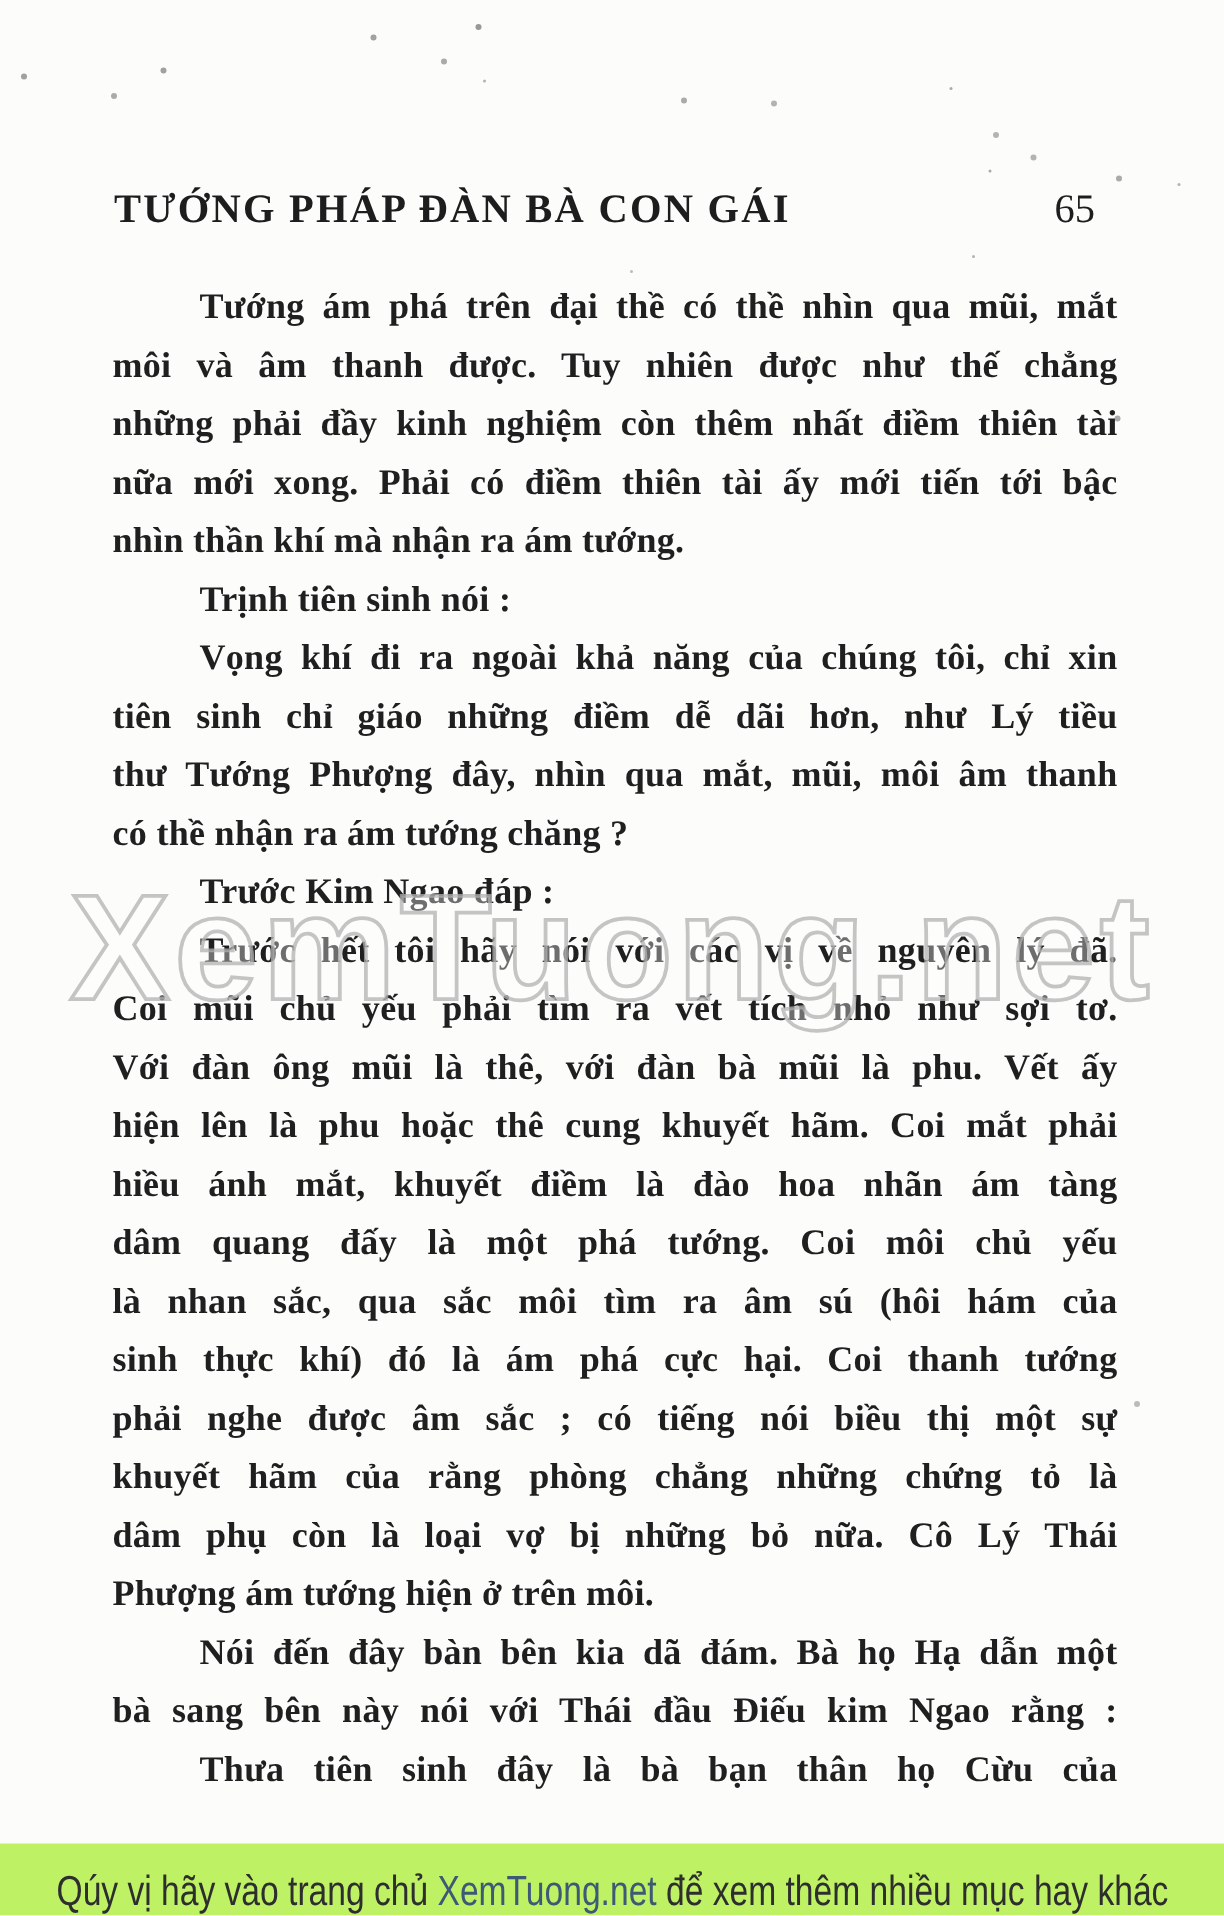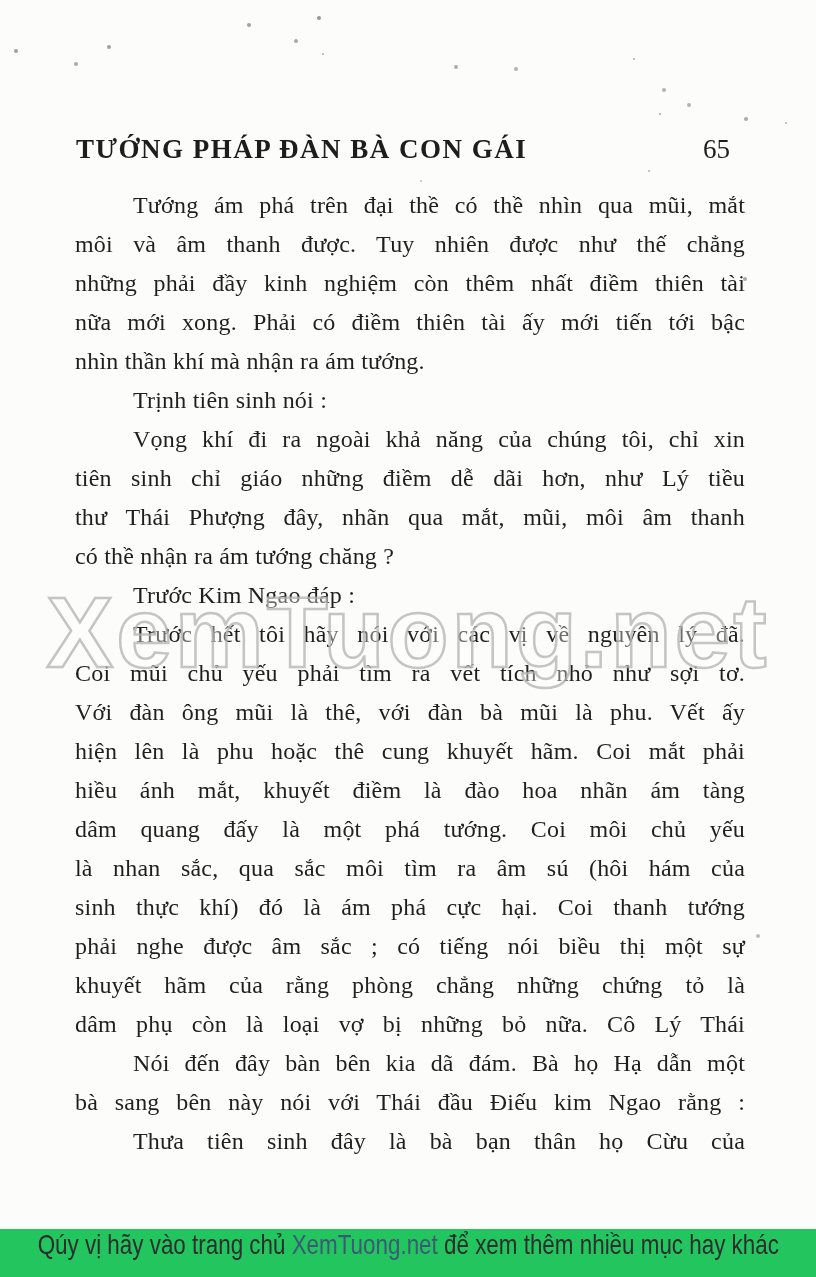--- a/index.html
+++ b/index.html
@@ -36,34 +36,34 @@
       745px 118px 0 1px rgba(70,70,70,.45),
       785px 122px 0 0 rgba(70,70,70,.4),
       744px 278px 0 1px rgba(70,70,70,.45),
       648px 170px 0 0 rgba(70,70,70,.4),
       420px 180px 0 0 rgba(70,70,70,.35),
       757px 935px 0 1px rgba(70,70,70,.35),
       8px 1245px 0 1px rgba(70,70,70,.4);
   }
   .header {
     position: absolute;
-    top: 134px; left: 76px; width: 654px;
+    top: 124px; left: 76px; width: 654px;
     display: flex; justify-content: space-between; align-items: flex-start;
     color: #1d1d1d;
   }
   .header .title {
     font-size: 27px; font-weight: 700; letter-spacing: 1.5px;
   }
   .header .pagenum {
     font-size: 27px; font-weight: 400;
   }
   .body-text {
     position: absolute;
     top: 186px; left: 75px; width: 670px;
-    font-size: 24px; line-height: 39px; font-weight: 400;
+    font-size: 24px; line-height: 39px; font-weight: 700;
     color: #1f1f1f;
     letter-spacing: 0.2px;
   }
   .line {
     text-align: justify;
     text-align-last: justify;
     white-space: normal;
   }
   .line.last { text-align-last: left; }
   .line.indent { padding-left: 58px; }
@@ -74,22 +74,22 @@
     font-family: "Liberation Sans", sans-serif;
     font-size: 100px; font-weight: 700; letter-spacing: 3px;
     color: rgba(255,255,255,0.35);
     -webkit-text-stroke: 2.5px rgba(178,178,178,0.75);
     pointer-events: none;
     user-select: none;
   }
   .footer {
     position: absolute;
     bottom: 0; left: 0; width: 816px; height: 48px;
-    background: #22c55e;
-    display: flex; align-items: flex-start; justify-content: center;
+    background: #bef264;
+    display: flex; align-items: flex-end; justify-content: center;
   }
   .footer-inner {
     white-space: nowrap;
     font-family: "Liberation Sans", sans-serif;
     font-size: 28px; font-weight: 400;
     color: #2e2e2e;
     transform: scaleX(0.80);
     transform-origin: center;
   }
   .footer-link { color: #3d5a75; }
@@ -108,34 +108,35 @@
 
   <div class="body-text" id="body-text">
       <div class="line indent">Tướng ám phá trên đại thề có thề nhìn qua mũi, mắt</div>
       <div class="line">môi và âm thanh được. Tuy nhiên được như thế chẳng</div>
       <div class="line">những phải đầy kinh nghiệm còn thêm nhất điềm thiên tài</div>
       <div class="line">nữa mới xong. Phải có điềm thiên tài ấy mới tiến tới bậc</div>
       <div class="line last">nhìn thần khí mà nhận ra ám tướng.</div>
       <div class="line indent last">Trịnh tiên sinh nói :</div>
       <div class="line indent">Vọng khí đi ra ngoài khả năng của chúng tôi, chỉ xin</div>
       <div class="line">tiên sinh chỉ giáo những điềm dễ dãi hơn,  như Lý tiều</div>
-      <div class="line">thư Thái Phượng đây, nhãn qua mắt, mũi, môi âm  thanh</div>
+      <div class="line">thư Tướng Phượng đây, nhìn qua mắt, mũi, môi âm  thanh</div>
       <div class="line last">có thề nhận ra ám tướng chăng ?</div>
       <div class="line indent last">Trước Kim Ngao đáp :</div>
       <div class="line indent">Trước hết tôi hãy nói với các vị  về nguyên lý  đã.</div>
       <div class="line">Coi mũi chủ yếu phải  tìm ra  vết tích  nhỏ  như sợi tơ.</div>
       <div class="line">Với đàn ông mũi là thê, với đàn bà mũi là  phu.  Vết  ấy</div>
       <div class="line">hiện lên là phu hoặc thê cung khuyết hãm. Coi  mắt  phải</div>
       <div class="line">hiều  ánh  mắt, khuyết điềm là đào hoa nhãn  ám  tàng</div>
       <div class="line">dâm quang đấy là  một phá tướng.  Coi  môi  chủ  yếu</div>
       <div class="line">là nhan sắc, qua sắc môi tìm ra  âm  sú  (hôi  hám  của</div>
       <div class="line">sinh thực khí) đó là  ám  phá cực hại. Coi  thanh  tướng</div>
       <div class="line">phải nghe  được âm sắc ; có tiếng  nói biều  thị  một  sự</div>
       <div class="line">khuyết hãm của rằng phòng chẳng  những  chứng  tỏ  là</div>
       <div class="line">dâm phụ còn là loại vợ bị những bỏ  nữa.  Cô  Lý  Thái</div>
+      <div class="line last">Phượng ám tướng hiện ở trên môi.</div>
       <div class="line indent">Nói đến đây bàn bên kia dã đám. Bà họ Hạ dẫn  một</div>
       <div class="line">bà sang bên này nói với Thái đầu Điếu kim Ngao  rằng :</div>
       <div class="line indent">Thưa  tiên  sinh  đây  là  bà  bạn  thân  họ  Cừu  của</div>
     </div>
 
   <div class="watermark">XemTuong.net</div>
 
   <div class="footer">
     <div class="footer-inner">
       <span>Qúy vị hãy vào trang chủ </span><span class="footer-link">XemTuong.net</span><span> để xem thêm nhiều mục hay khác</span>

